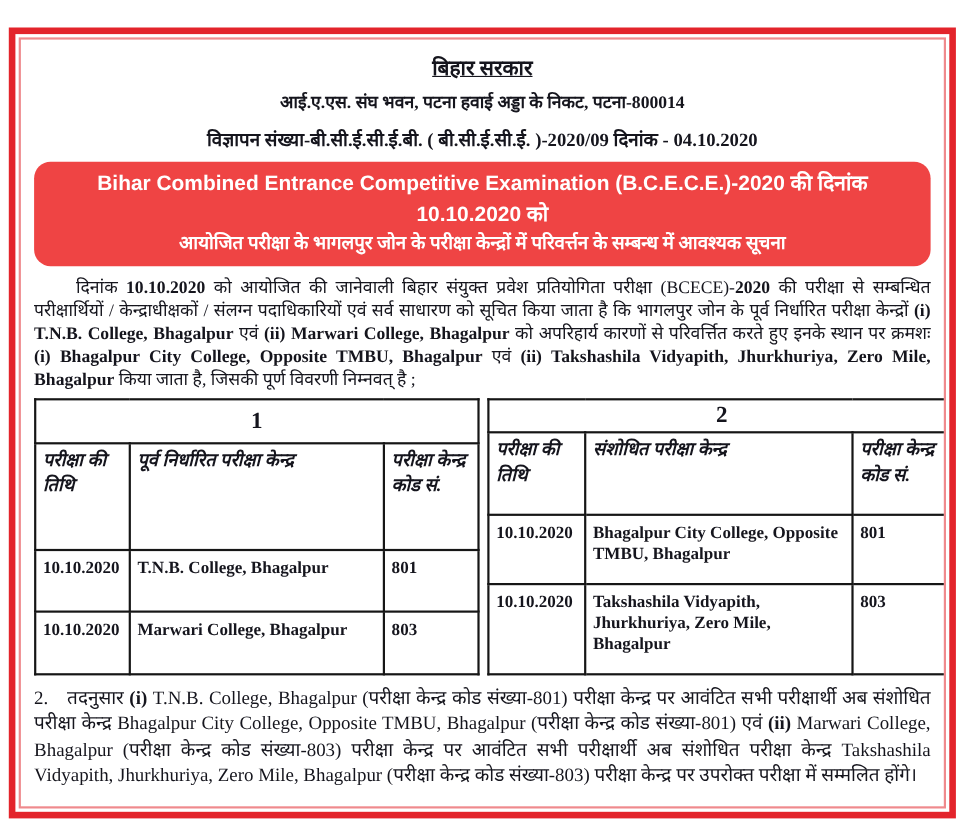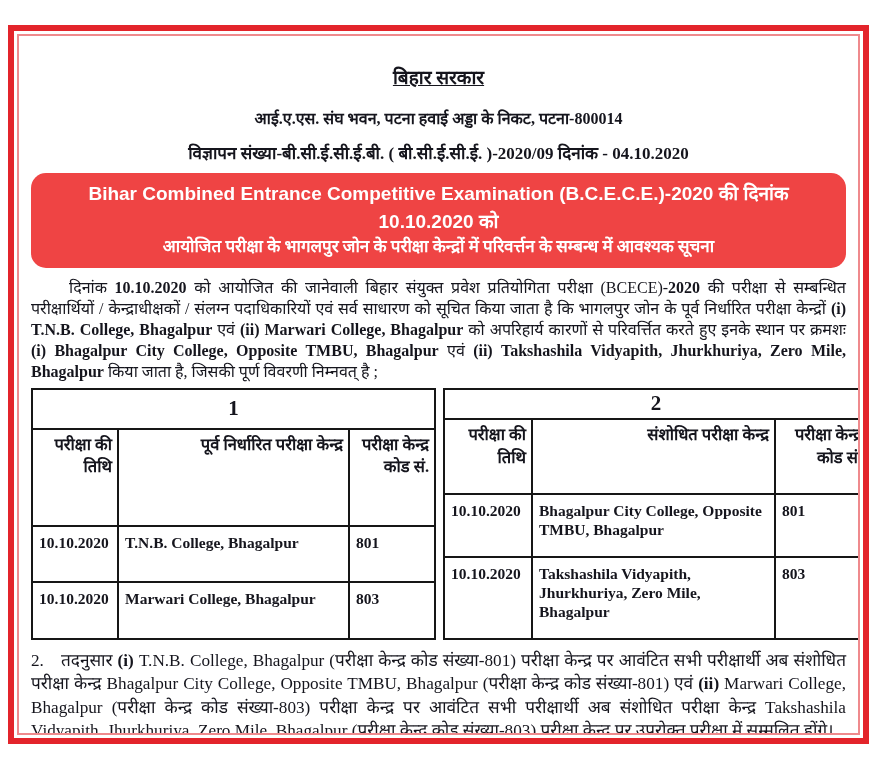--- a/index.html
+++ b/index.html
@@ -8,46 +8,46 @@
     font-family:"Liberation Serif","DejaVu Serif",serif;
     color:#15151d;
   }
   .frame{
     box-sizing:border-box;position:absolute;left:8px;top:25px;
     width:861px;height:719px;
     border:6px solid #e3242b;padding:3px;background:#fff;
   }
   .inner{
     box-sizing:border-box;width:100%;height:100%;
-    border:2px solid #ef8a8d;padding:24px 12px 4px 12px;overflow:hidden;
+    border:2px solid #ef8a8d;padding:8px 12px 4px 12px;overflow:hidden;
   }
   .center{text-align:center;}
   .govt-line{font-size:19px;font-weight:bold;text-decoration:underline;margin-top:4px;}
   .board-title{font-size:33px;font-weight:bold;margin-top:2px;letter-spacing:1px;line-height:1.15;}
-  .address{font-size:16px;font-weight:bold;margin-top:17px;}
+  .address{font-size:16px;font-weight:bold;margin-top:7px;}
   .notice-line{font-size:17px;font-weight:bold;margin-top:12px;text-align:center;}
   .banner{
     margin-top:9px;background:#ef4444;border-radius:15px;
     color:#ffffff;text-align:center;padding:7px 8px 9px 8px;
   }
   .banner-l1{font-family:"Liberation Sans","DejaVu Sans",sans-serif;font-weight:bold;font-size:19px;line-height:1.45;}
   .banner-l2{font-weight:bold;font-size:17px;line-height:1.4;}
   .intro{
     margin-top:9px;font-size:16px;line-height:1.32;text-align:justify;
     text-indent:38px;
     font-family:Liberation Serif, serif;
   }
   .b{font-weight:bold;}
   .tables-row{display:flex;gap:7px;margin-top:6px;}
   table{border-collapse:collapse;table-layout:fixed;}
   table,td,th{border:2.5px solid #161616;}
   .sec-head{font-size:21px;font-weight:bold;text-align:center;padding:1px 0 2px 0;}
   th.colhead{
-    font-size:16.5px;font-weight:bold;text-align:right;vertical-align:top;
-    padding:4px 5px 24px 6px;line-height:1.35;
+    font-size:16.5px;font-weight:bold;text-align:left;vertical-align:top;
+    padding:4px 5px 24px 6px;line-height:1.35;font-style:italic;
   }
   td.cell{
     font-size:15.5px;font-weight:bold;vertical-align:top;
     padding:6px 4px 16px 6px;line-height:1.25;
   }
   .t-left{width:403px;}
   .t-right{width:424px;}
   .points{margin-top:9px;}
   .point{font-size:17.2px;line-height:1.36;text-align:justify;margin-top:1px;}
   .pt-num{display:inline-block;min-width:30px;}

